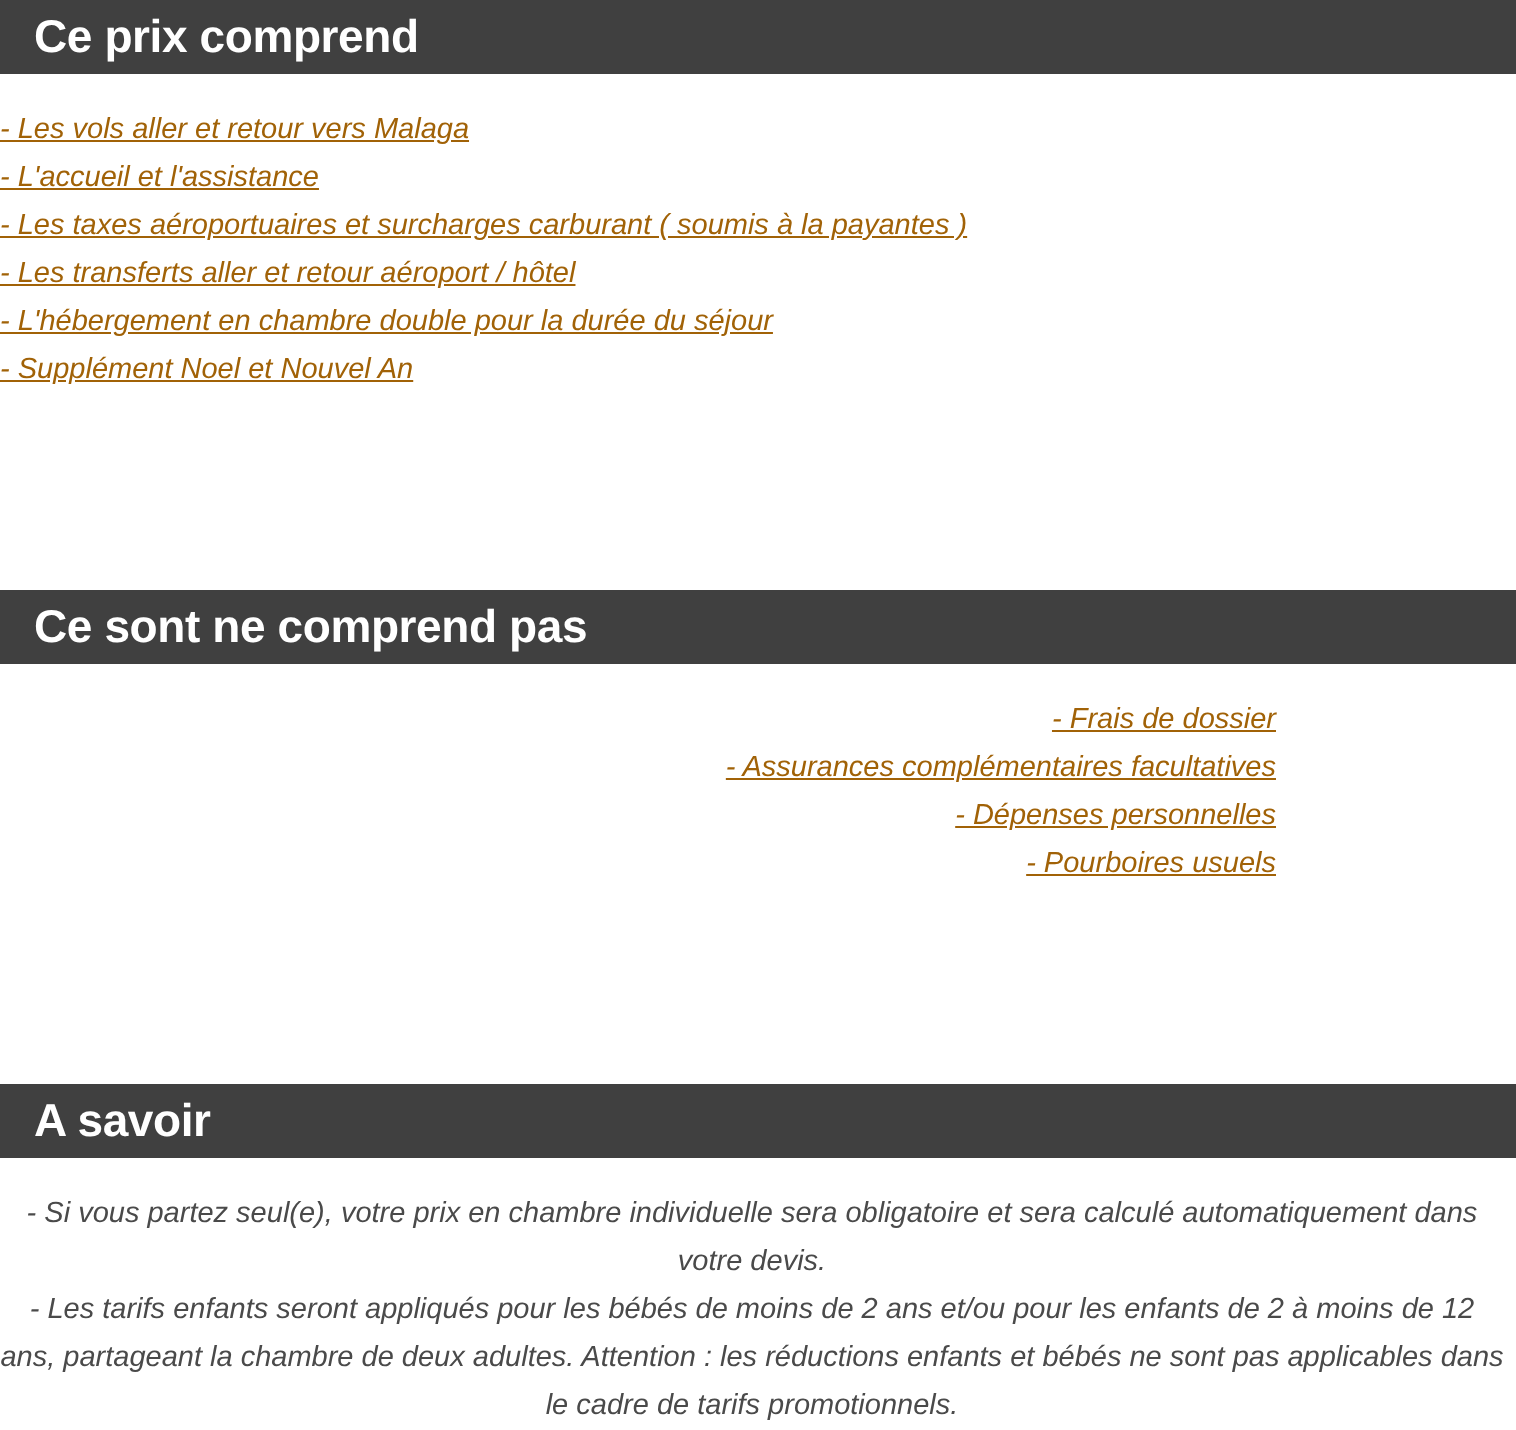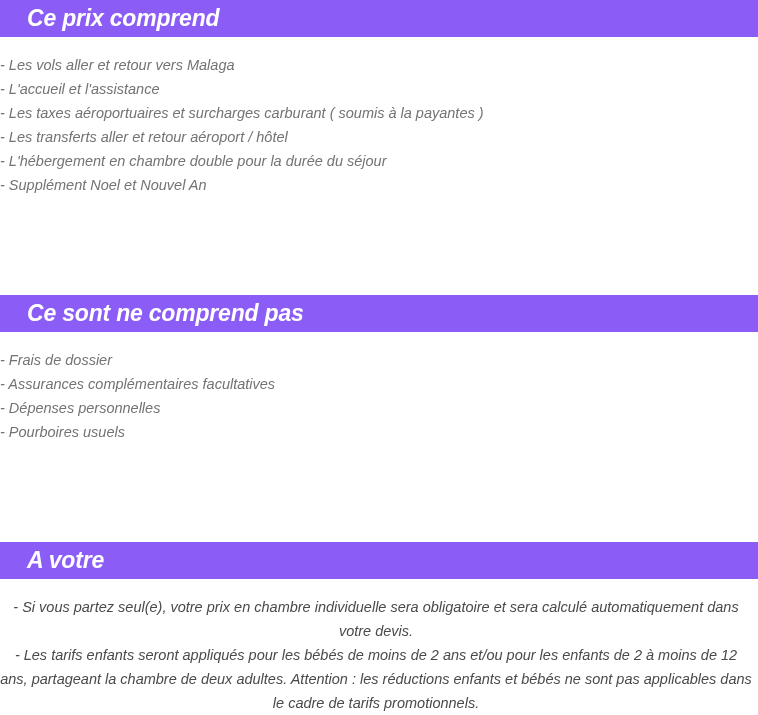--- a/index.html
+++ b/index.html
@@ -11,38 +11,38 @@
     }
     body {
       font-family: "Liberation Sans", "DejaVu Sans", sans-serif;
       position: relative;
     }
     .section-header {
       position: absolute;
       left: 0;
       width: 758px;
       height: 37px;
-      background: #8b5cf6;
+      background: #404040;
       color: #ffffff;
-      font-style: italic;
       font-weight: bold;
       font-size: 23px;
       line-height: 37px;
-      padding-left: 27px;
+      padding-left: 17px;
       letter-spacing: -0.2px;
     }
     .section-list {
       position: absolute;
       left: 0;
       width: 638px;
       list-style: none;
-      color: #737373;
+      color: #a16207;
       font-style: italic;
       font-size: 14.5px;
       line-height: 24px;
+      text-decoration: underline;
     }
     .section-list li {
       white-space: nowrap;
     }
     .section-para {
       position: absolute;
       left: 0;
       width: 752px;
       color: #4a4a4a;
       font-style: italic;
@@ -61,24 +61,24 @@
 <ul class="section-list" style="top:53px;">
   <li>- Les vols aller et retour vers Malaga</li>
   <li>- L'accueil et l'assistance</li>
   <li>- Les taxes aéroportuaires et surcharges carburant ( soumis à la payantes )</li>
   <li>- Les transferts aller et retour aéroport / hôtel</li>
   <li>- L'hébergement en chambre double pour la durée du séjour</li>
   <li>- Supplément Noel et Nouvel An</li>
 </ul>
 
 <h2 class="section-header" style="top:295px;">Ce sont ne comprend pas</h2>
-<ul class="section-list" style="top:348px;">
+<ul class="section-list" style="top:348px;text-align:right;">
   <li>- Frais de dossier</li>
   <li>- Assurances complémentaires facultatives</li>
   <li>- Dépenses personnelles</li>
   <li>- Pourboires usuels</li>
 </ul>
 
-<h2 class="section-header" style="top:542px;">A votre</h2>
+<h2 class="section-header" style="top:542px;">A savoir</h2>
 <div class="section-para" style="top:595px;">
   <p>- Si vous partez seul(e), votre prix en chambre individuelle sera obligatoire et sera calculé automatiquement dans votre devis.</p>
   <p>- Les tarifs enfants seront appliqués pour les bébés de moins de 2 ans et/ou pour les enfants de 2 à moins de 12 ans, partageant la chambre de deux adultes. Attention : les réductions enfants et bébés ne sont pas applicables dans le cadre de tarifs promotionnels.</p>
 </div>
 
 </body></html>

